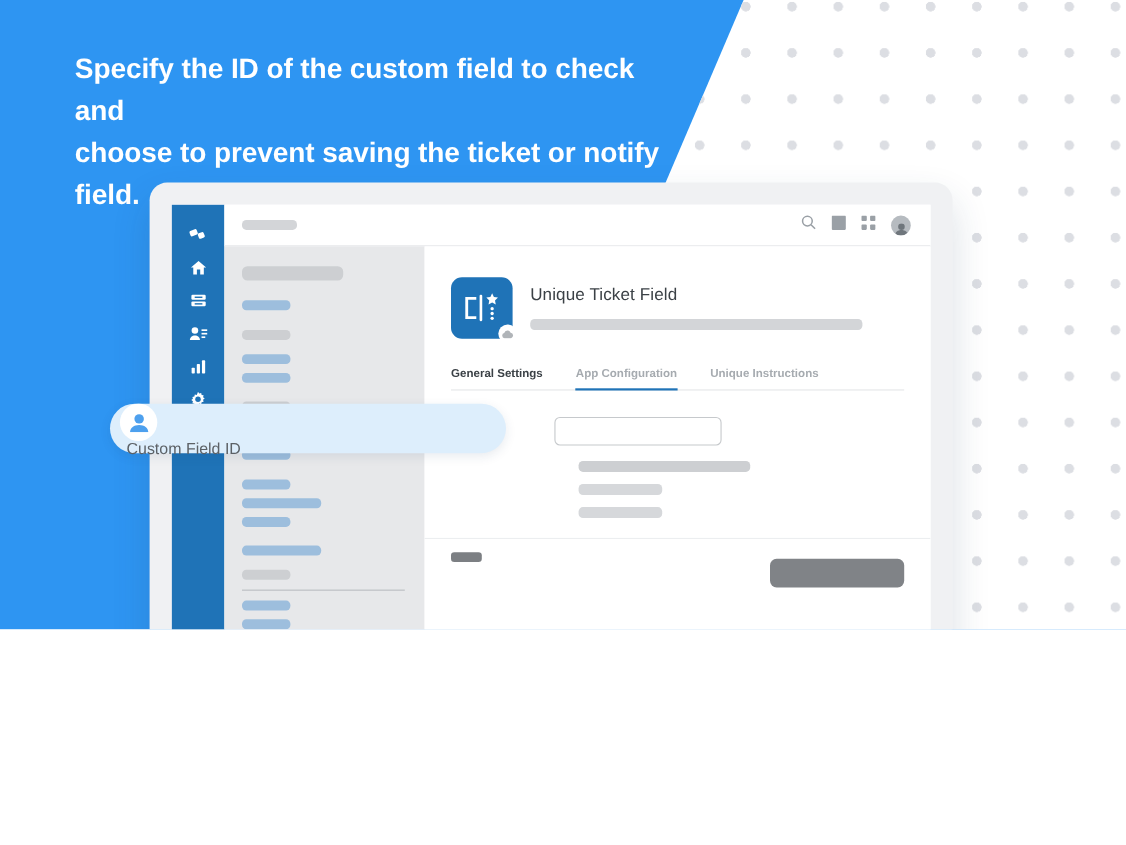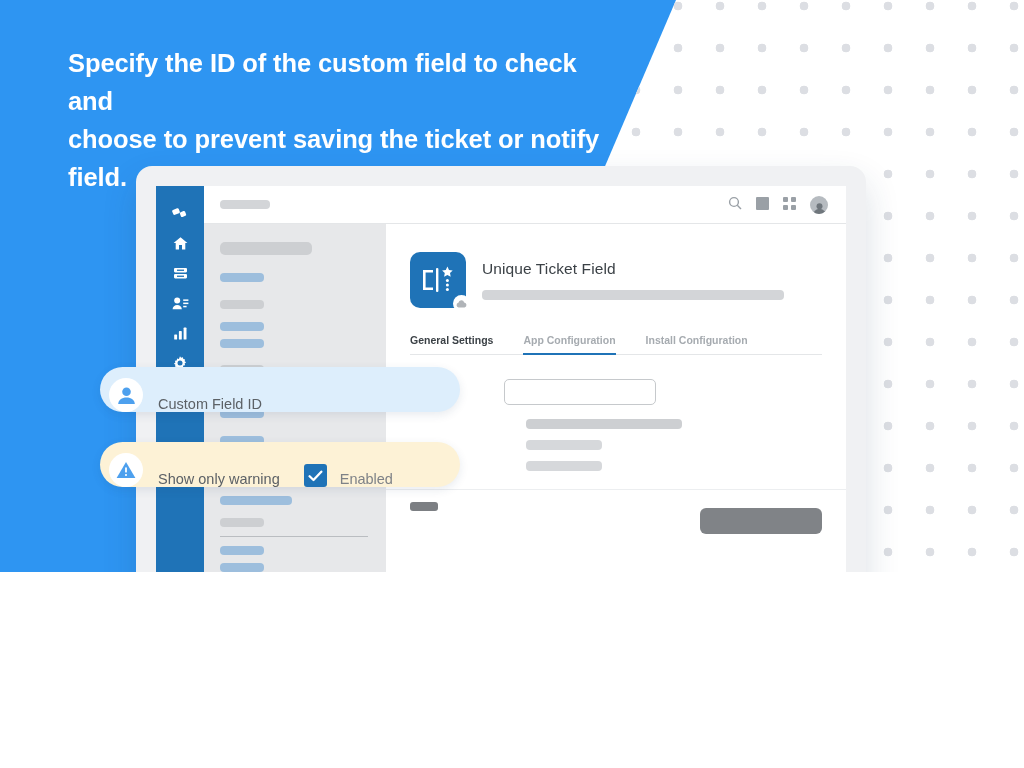--- a/index.html
+++ b/index.html
@@ -290,23 +290,24 @@
     width: 122px; height: 26px;
     background: #808387;
     border-radius: 6px;
     margin: 18px 0 0 auto;
   }
 
   
   .callout {
     position: absolute;
     display: flex;
-    align-items: flex-end;
+    align-items: flex-start;
     border-radius: 26px;
     box-shadow: 0 3px 10px rgba(30,60,95,0.10);
+    flex-direction: column;
   }
   .callout-icon {
     width: 34px; height: 34px;
     border-radius: 50%;
     background: #ffffff;
     flex: none;
     margin-left: 9px;
     display: flex;
     align-items: center;
     justify-content: center;
@@ -521,21 +522,21 @@
         </div>
         <div class="app-meta">
           <div class="app-title">Unique Ticket Field</div>
           <div class="app-sub-ph"></div>
         </div>
       </div>
 
       <div class="tabs" id="tabs">
           <div class="tab active-text">General Settings</div>
           <div class="tab muted underlined">App Configuration</div>
-          <div class="tab muted">Install Configuration</div>
+          <div class="tab muted">Unique Instructions</div>
         </div>
 
       <div class="form-rows">
         <div class="form-row">
           <span class="row-label-ph"></span>
           <span class="field-box"></span>
         </div>
         <div class="bar-ph" style="width:156px;height:10px;background:#cdcfd2;margin-top:12px;"></div>
         <div class="bar-ph" style="width:76px;height:10px;background:#d6d8db;margin-top:11px;"></div>
         <div class="bar-ph" style="width:76px;height:10px;background:#d6d8db;margin-top:11px;"></div>
@@ -554,30 +555,14 @@
   <div class="callout" id="callout-field">
     <span class="callout-icon">
       <svg width="19" height="17" viewBox="0 0 19 17" fill="#4da0ee">
         <circle cx="9.5" cy="4.8" r="4.3"></circle>
         <path d="M1.2 17c0-4.1 3.7-6.6 8.3-6.6s8.3 2.5 8.3 6.6z"></path>
       </svg>
     </span>
     <span class="callout-label">Custom Field ID</span>
   </div>
 
-  <div class="callout" id="callout-warning">
-    <span class="callout-icon">
-      <svg width="20" height="18" viewBox="0 0 20 18" fill="#4da0ee">
-        <path d="M10 0.9 19.4 17H0.6z"></path>
-        <rect x="9.1" y="6.2" width="1.8" height="5.4" rx="0.9" fill="#fff"></rect>
-        <circle cx="10" cy="14" r="1.05" fill="#fff"></circle>
-      </svg>
-    </span>
-    <span class="callout-label">Show only warning</span>
-    <span class="checkbox">
-      <svg width="15" height="12" viewBox="0 0 15 12" fill="none" stroke="#fff" stroke-width="2.3" stroke-linecap="round" stroke-linejoin="round">
-        <polyline points="1.6,6.2 5.5,10 13.3,1.7"></polyline>
-      </svg>
-    </span>
-    <span class="cb-text">Enabled</span>
-  </div>
 
 </div>
 
 </body></html>

